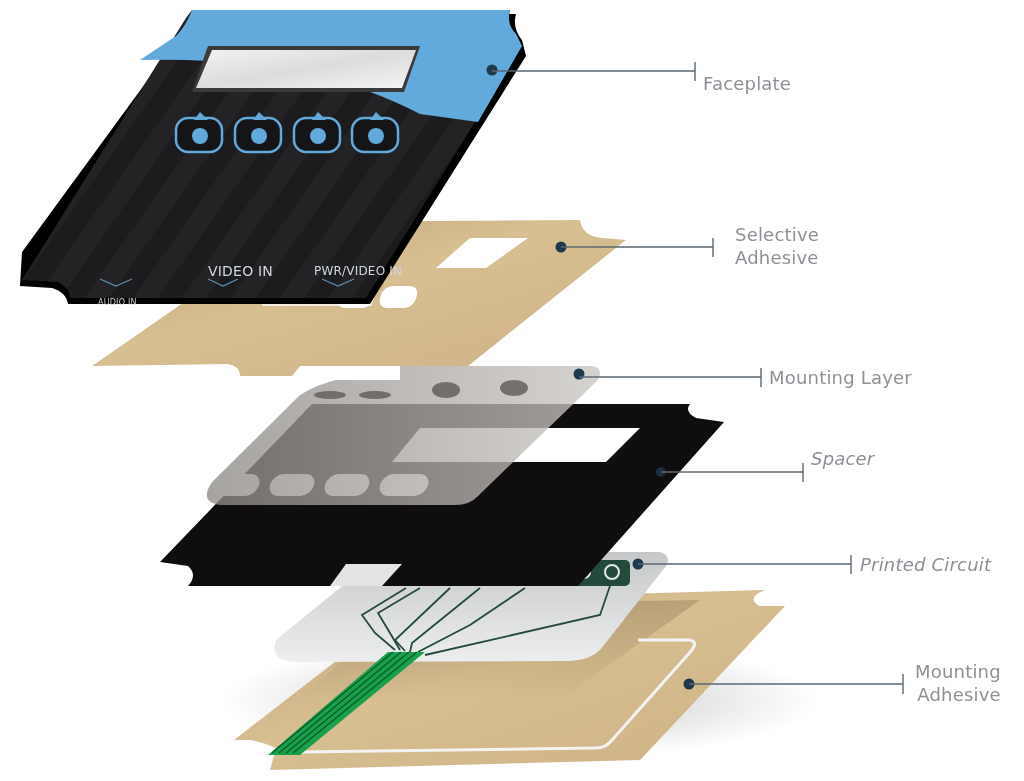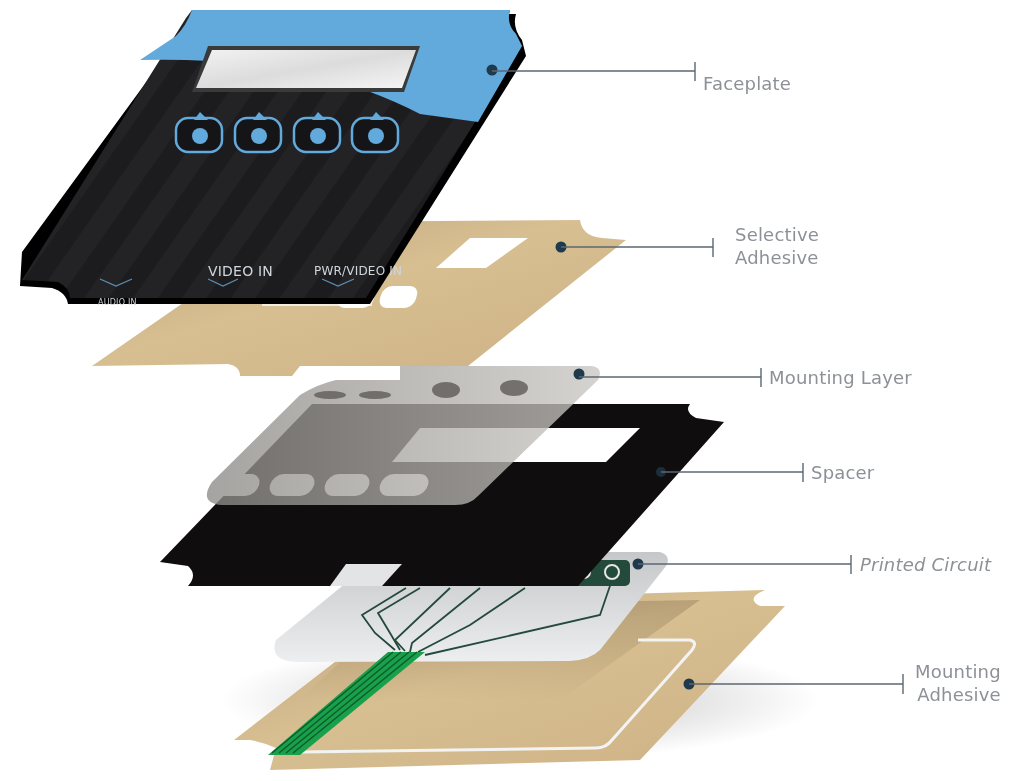--- a/index.html
+++ b/index.html
@@ -194,21 +194,21 @@
 <div class="label" style="left:703px;top:44px;margin-top:28px;">
   <span class="l">Faceplate</span>
 </div>
 <div class="label" style="left:724px;top:223px;margin-left:11px;">
   <span class="l">Selective</span>
   <span class="l">Adhesive</span>
 </div>
 <div class="label" style="left:769px;top:366px;">
   <span class="l">Mounting Layer</span>
 </div>
-<div class="label" style="left:811px;top:461px;">
+<div class="label" style="left:811px;top:447px;font-style:italic;">
   <span class="l">Spacer</span>
 </div>
 <div class="label" style="left:860px;top:553px;font-style:italic;">
   <span class="l">Printed Circuit</span>
 </div>
 <div class="label" style="left:915px;top:660px;text-align:right;">
   <span class="l">Mounting</span>
   <span class="l">Adhesive</span>
 </div>
 </div>

